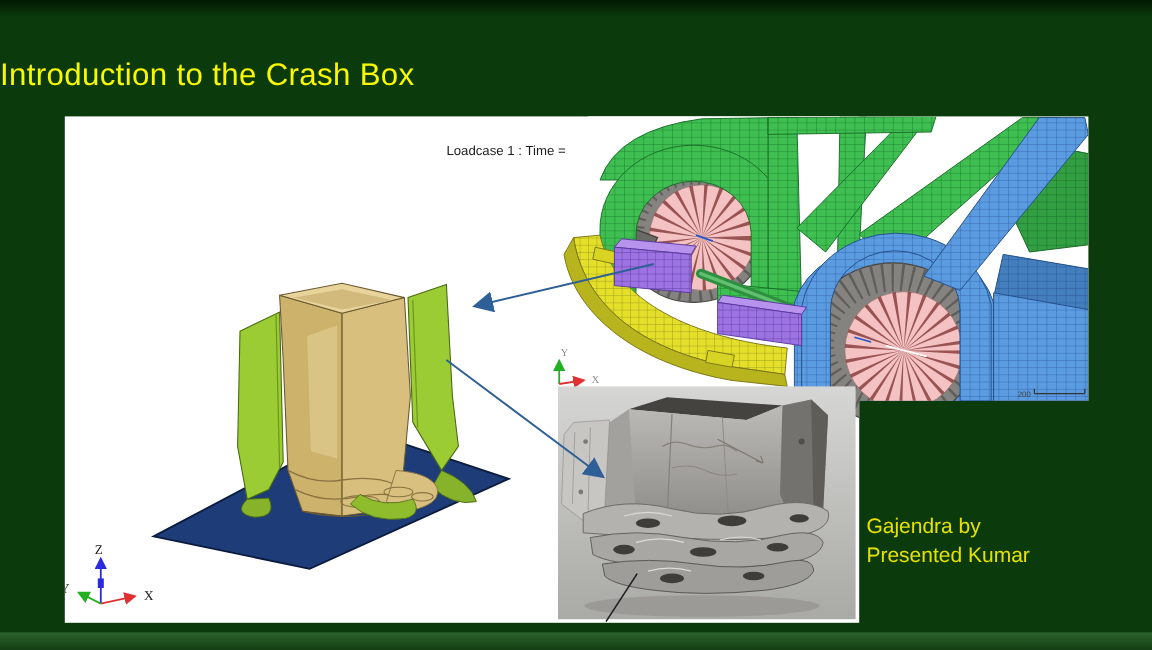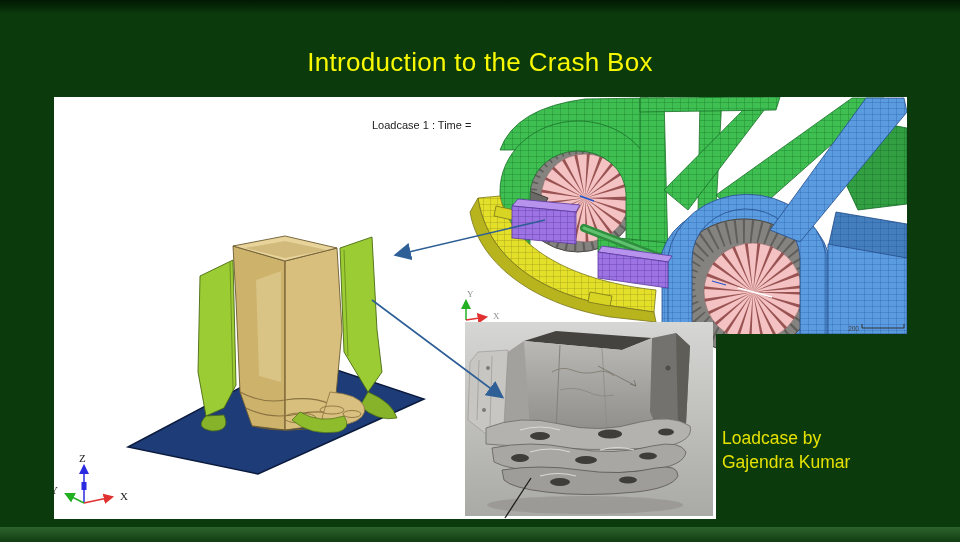--- a/index.html
+++ b/index.html
@@ -6,21 +6,21 @@
   .slide{
     position:relative;width:960px;height:542px;overflow:hidden;
     background:#0b3a0c;
     font-family:"Liberation Sans",sans-serif;
   }
   .top-shade{position:absolute;top:0;left:0;right:0;height:14px;
     background:linear-gradient(#021802,rgba(11,58,12,0));pointer-events:none;}
   .footer-strip{position:absolute;bottom:0;left:0;right:0;height:15px;
     background:linear-gradient(#2c632c,#123d12);}
   .title{
-    position:absolute;top:47px;left:0;width:100%;text-align:center;
+    position:absolute;top:47px;left:0;width:100%;text-align:left;
     color:#f8f800;font-size:26px;letter-spacing:.3px;white-space:nowrap;
   }
   .credits{
     position:absolute;left:722px;top:426px;
     color:#e6e200;font-size:17.5px;line-height:24px;white-space:nowrap;
   }
   svg.montage{position:absolute;left:0;top:0;}
   text{font-family:"Liberation Sans",sans-serif;}
   .axis-label{font-family:"Liberation Serif",serif;}
 </style>
@@ -252,18 +252,18 @@
       </g>
 
       <g>
         <line x1="545" y1="220" x2="396" y2="255" stroke="#2e5f96" stroke-width="1.6" marker-end="url(#ahBlue)"></line>
         <line x1="372" y1="300" x2="502" y2="397" stroke="#2e5f96" stroke-width="1.6" marker-end="url(#ahBlue)"></line>
       </g>
     </g>
   </svg>
 
   <div class="credits">
-    <div>Loadcase by</div>
-    <div>Gajendra Kumar</div>
+    <div>Gajendra by</div>
+    <div>Presented Kumar</div>
   </div>
 
   <div class="footer-strip"></div>
 </div>
 
 </body></html>

